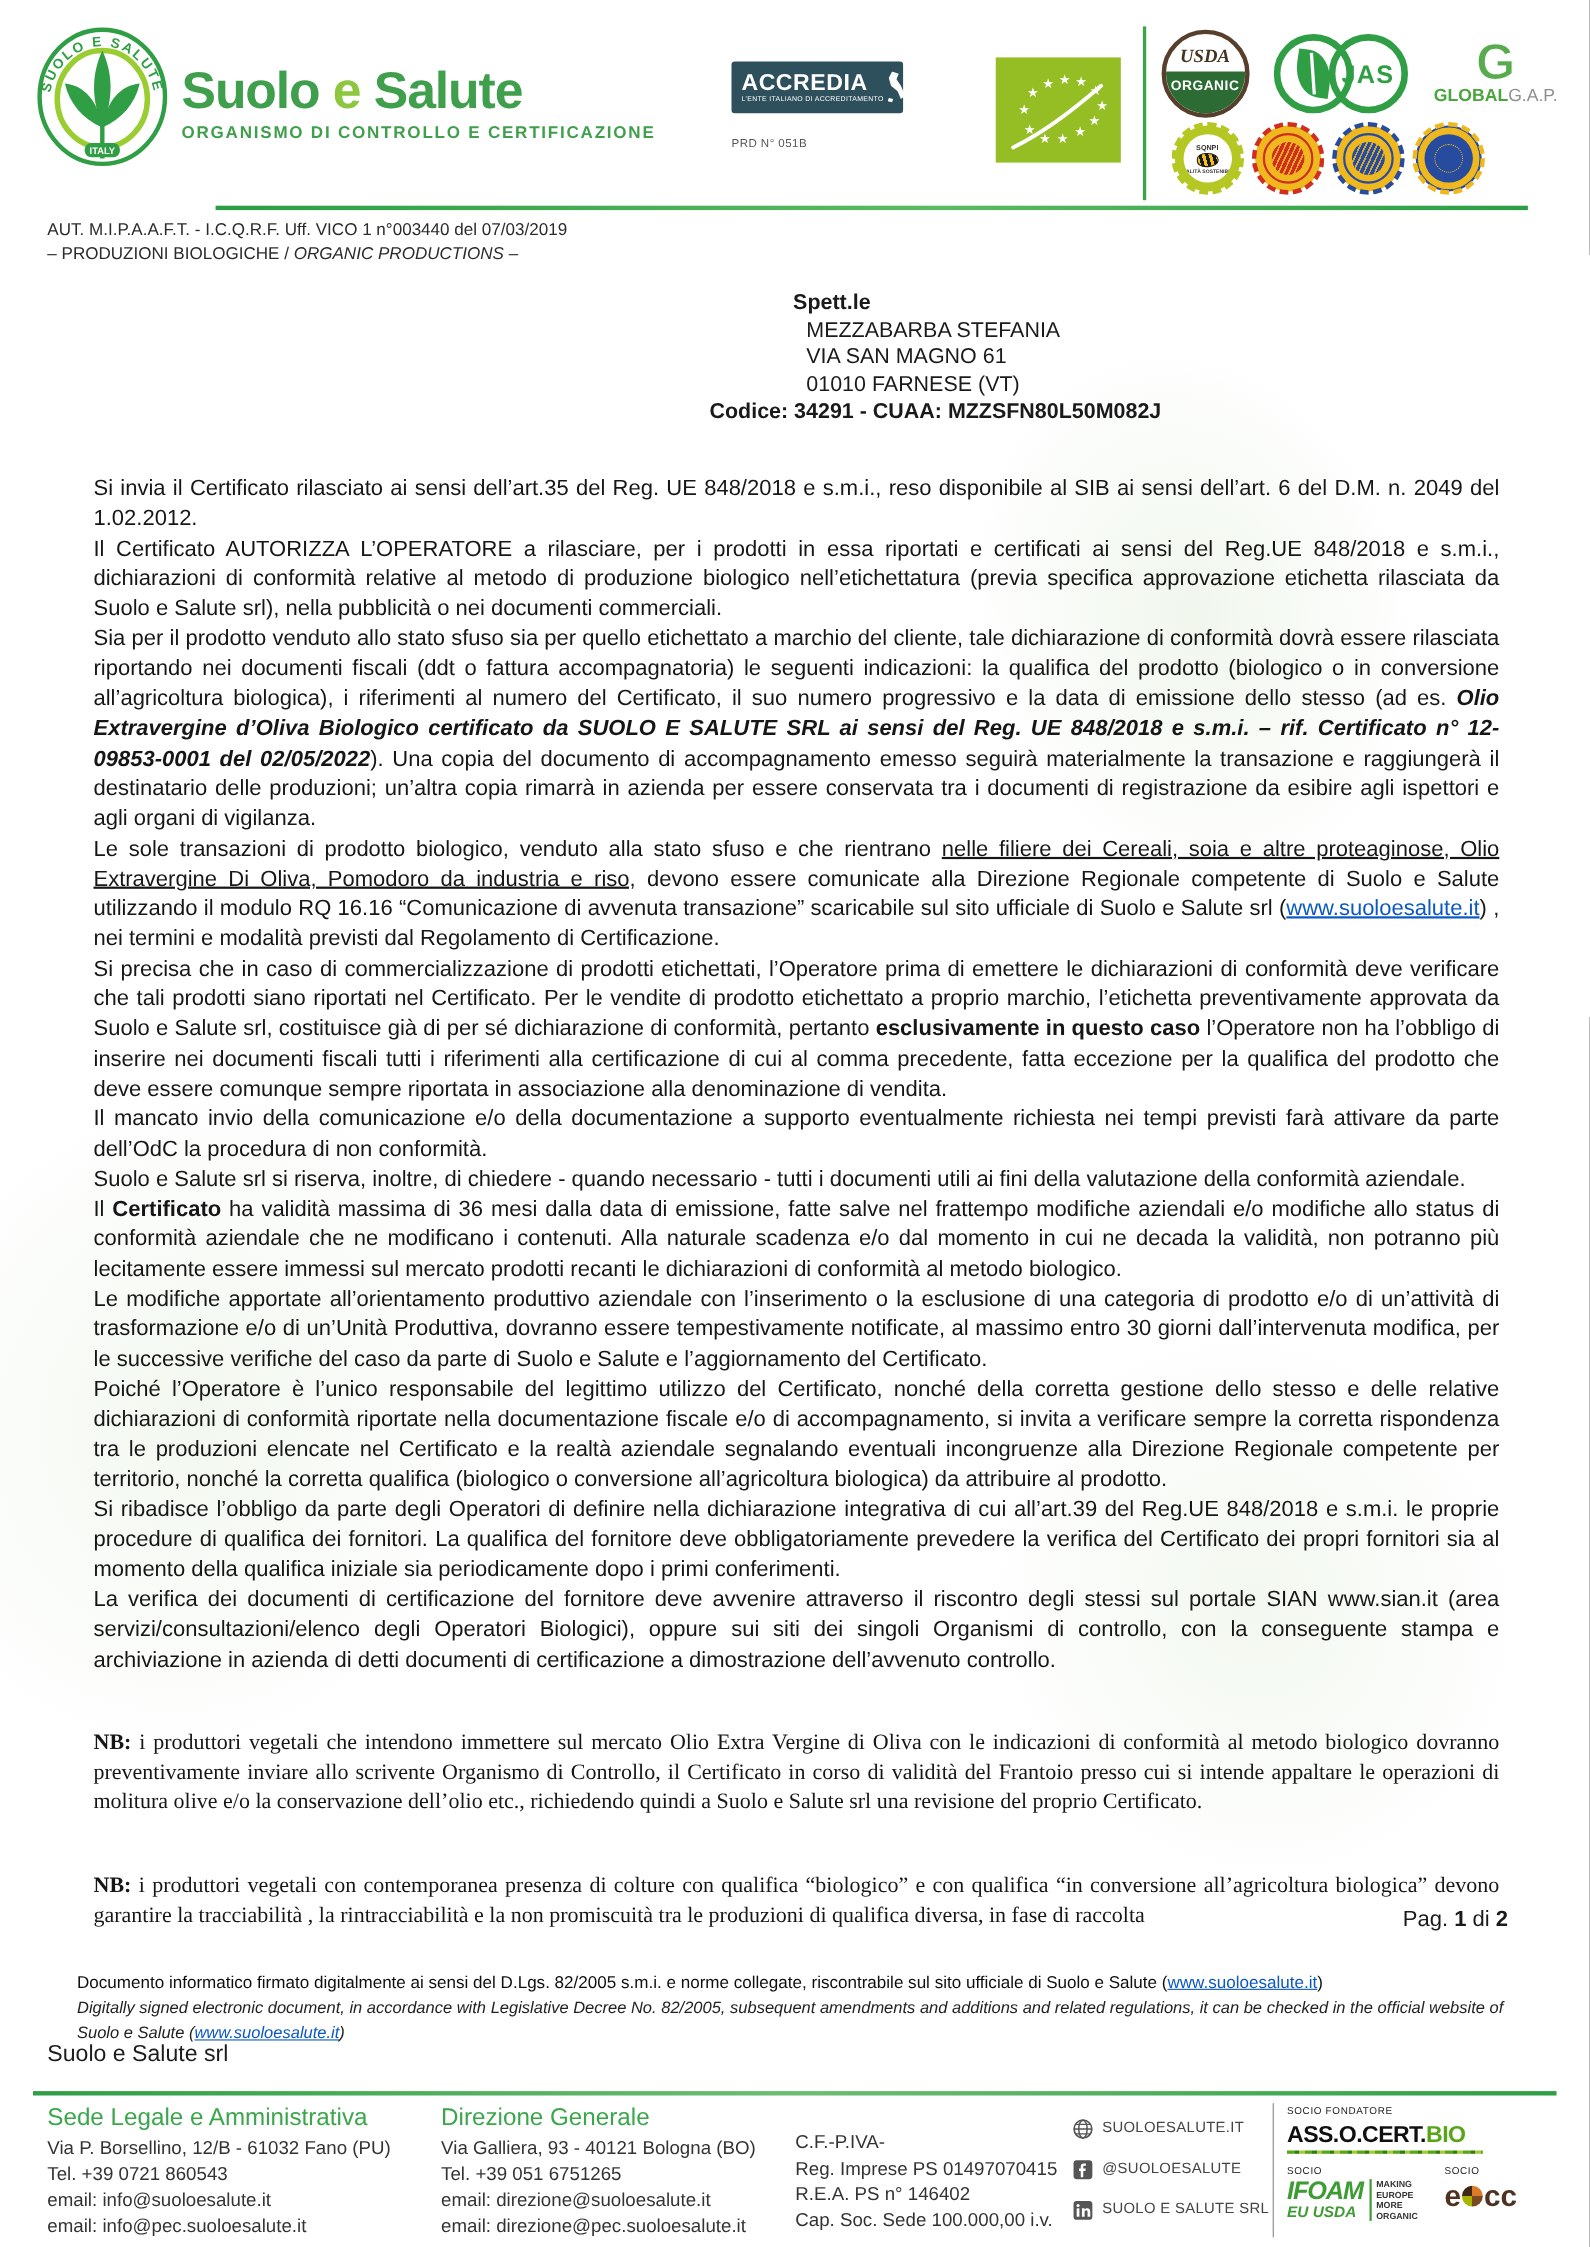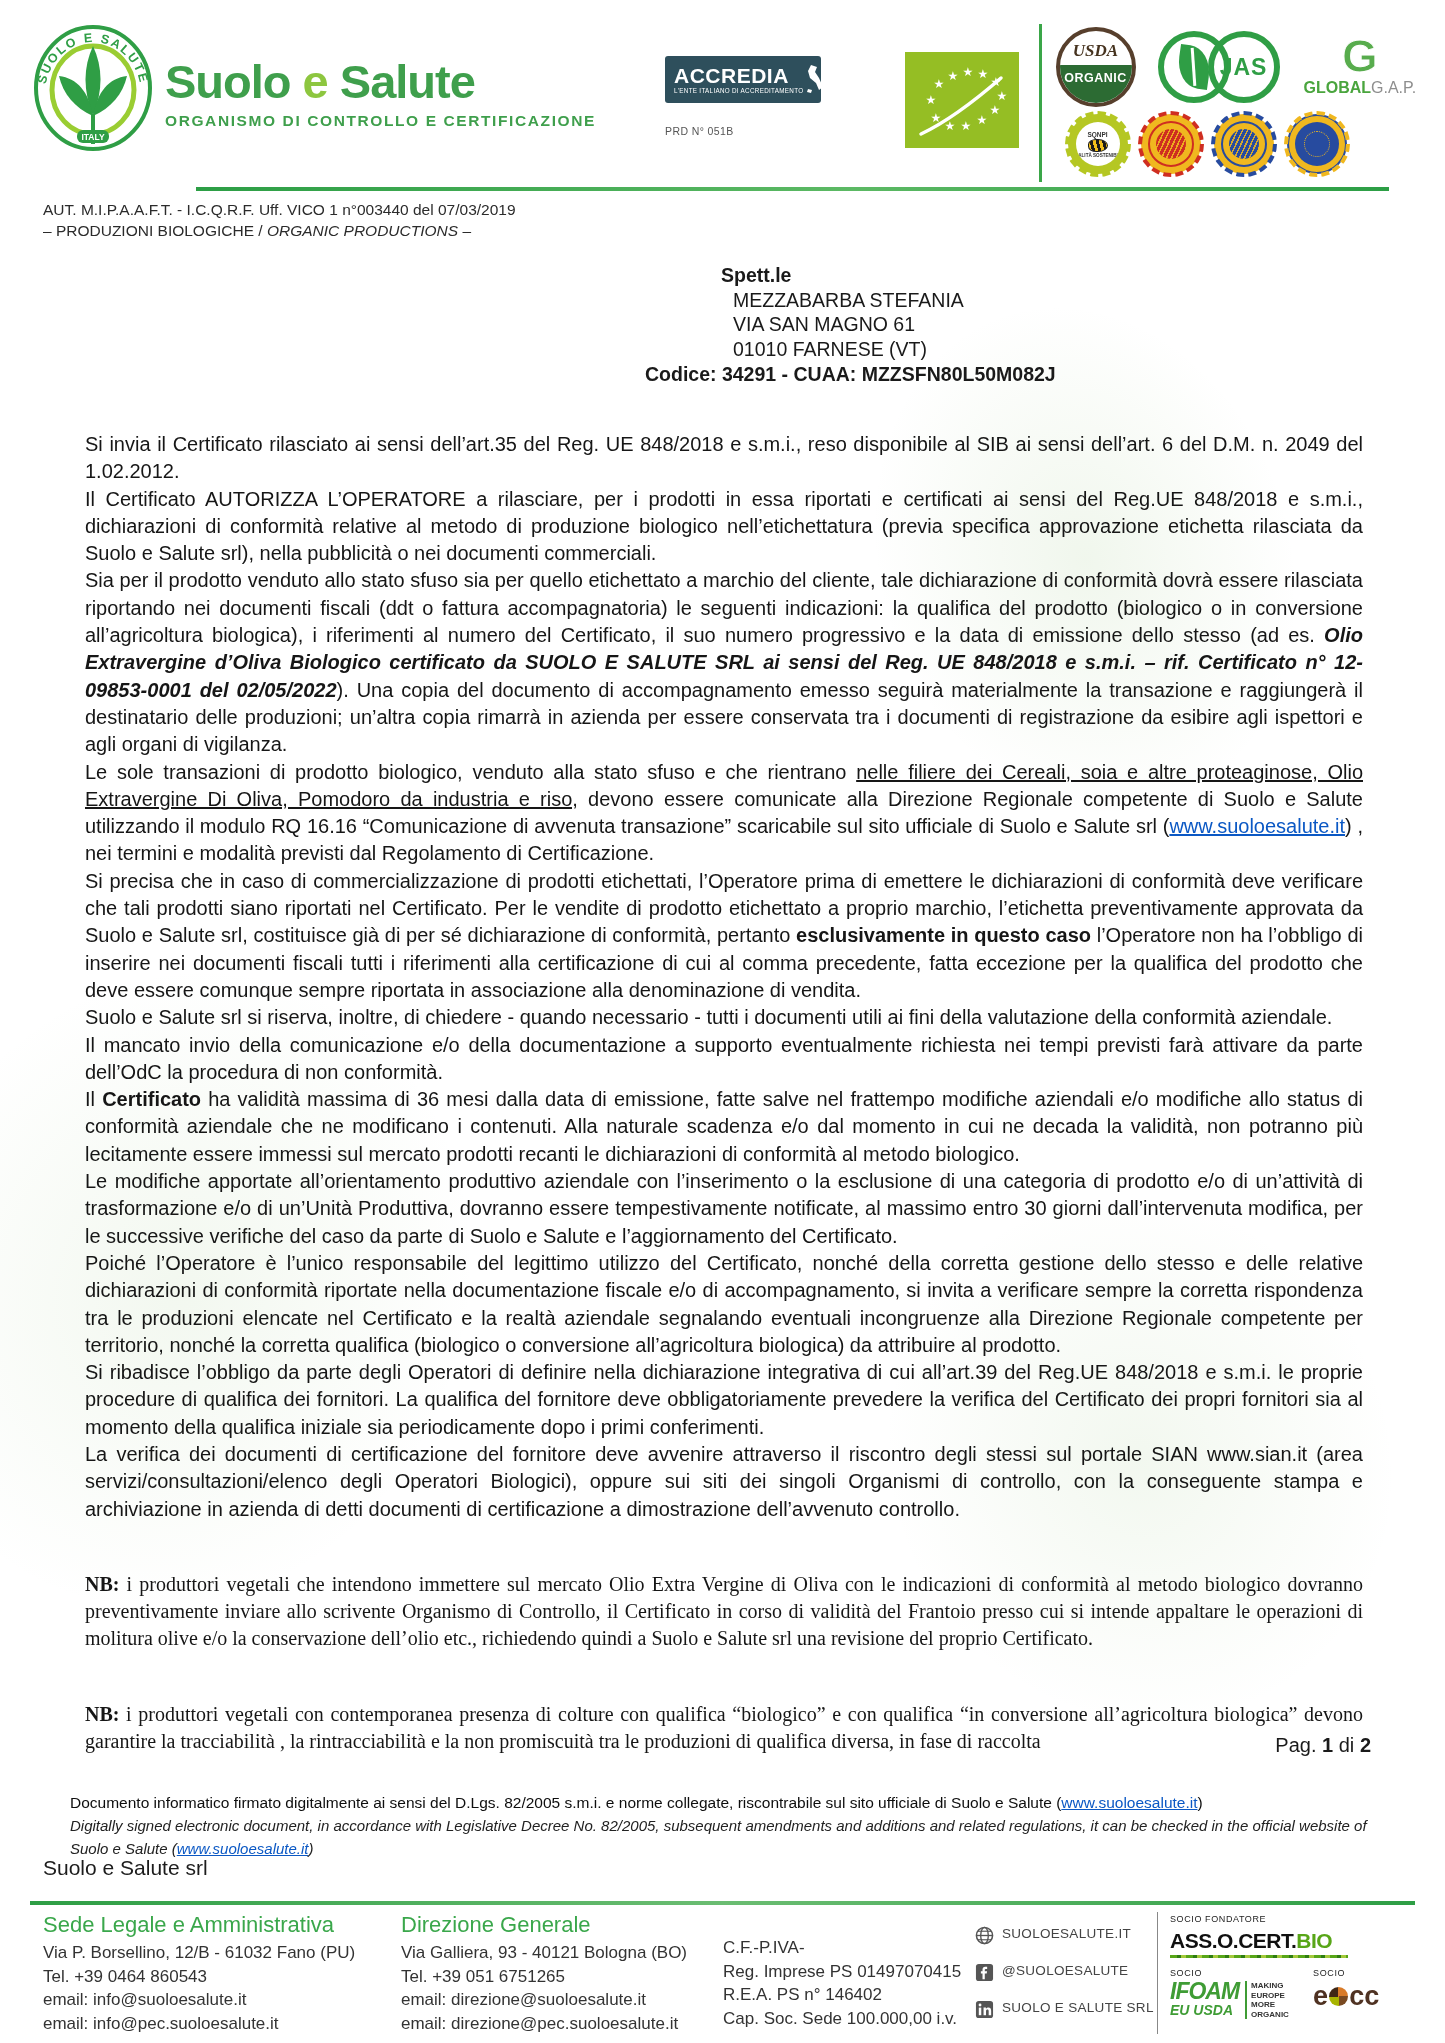--- a/index.html
+++ b/index.html
@@ -261,22 +261,22 @@
     <div class="r-line">01010 FARNESE (VT)</div>
     <div class="r-code">Codice: 34291 - CUAA: MZZSFN80L50M082J</div>
   </div>
 
   <main class="bodytext">
       <p class="para"><span>Si invia il Certificato rilasciato ai sensi dell’art.35 del Reg. UE 848/2018 e s.m.i., reso disponibile al SIB ai sensi dell’art. 6 del D.M. n. 2049 del 1.02.2012.</span></p>
       <p class="para"><span>Il Certificato AUTORIZZA L’OPERATORE a rilasciare, per i prodotti in essa riportati e certificati ai sensi del Reg.UE 848/2018 e s.m.i., dichiarazioni di conformità relative al metodo di produzione biologico nell’etichettatura (previa specifica approvazione etichetta rilasciata da Suolo e Salute srl), nella pubblicità o nei documenti commerciali.</span></p>
       <p class="para"><span>Sia per il prodotto venduto allo stato sfuso sia per quello etichettato a marchio del cliente, tale dichiarazione di conformità dovrà essere rilasciata riportando nei documenti fiscali (ddt o fattura accompagnatoria) le seguenti indicazioni: la qualifica del prodotto (biologico o in conversione all’agricoltura biologica), i riferimenti al numero del Certificato, il suo numero progressivo e la data di emissione dello stesso (ad es. </span><span class="bi">Olio Extravergine d’Oliva Biologico certificato da SUOLO E SALUTE SRL ai sensi del Reg. UE 848/2018 e s.m.i. –  rif. Certificato n° 12-09853-0001 del 02/05/2022</span><span>). Una copia del documento di accompagnamento emesso seguirà materialmente la transazione e raggiungerà il destinatario delle produzioni; un’altra copia rimarrà in azienda per essere conservata tra i documenti di registrazione da esibire agli ispettori e agli organi di vigilanza.</span></p>
       <p class="para"><span>Le sole transazioni di prodotto biologico, venduto alla stato sfuso e che rientrano </span><span class="u">nelle filiere dei Cereali, soia e altre proteaginose, Olio Extravergine Di Oliva, Pomodoro da industria e riso,</span><span> devono essere comunicate alla Direzione Regionale competente di Suolo e Salute utilizzando il modulo RQ 16.16 “Comunicazione di avvenuta transazione” scaricabile sul sito ufficiale di Suolo e Salute srl (</span><a class="link" href="#">www.suoloesalute.it</a><span>) , nei termini e modalità previsti dal Regolamento di Certificazione.</span></p>
       <p class="para"><span>Si precisa che in caso di commercializzazione di prodotti etichettati, l’Operatore prima di emettere le dichiarazioni di conformità deve verificare che tali prodotti siano riportati nel Certificato. Per le vendite di prodotto etichettato a proprio marchio, l’etichetta preventivamente approvata da Suolo e Salute srl, costituisce già di per sé dichiarazione di conformità, pertanto </span><span class="b">esclusivamente in questo caso</span><span> l’Operatore non ha l’obbligo di inserire nei documenti fiscali tutti i riferimenti alla certificazione di cui al comma precedente, fatta eccezione per la qualifica del prodotto che deve essere comunque sempre riportata in associazione alla denominazione di vendita.</span></p>
+      <p class="para"><span>Il mancato invio della comunicazione e/o della documentazione a supporto eventualmente richiesta nei tempi previsti farà attivare da parte dell’OdC la procedura di non conformità.</span></p>
       <p class="para"><span>Suolo e Salute srl si riserva, inoltre, di chiedere - quando necessario - tutti i documenti utili ai fini della valutazione della conformità aziendale.</span></p>
-      <p class="para"><span>Il mancato invio della comunicazione e/o della documentazione a supporto eventualmente richiesta nei tempi previsti farà attivare da parte dell’OdC la procedura di non conformità.</span></p>
       <p class="para"><span>Il </span><span class="b">Certificato</span><span> ha validità massima di 36 mesi dalla data di emissione, fatte salve nel frattempo modifiche aziendali e/o modifiche allo status di conformità aziendale che ne modificano i contenuti. Alla naturale scadenza e/o dal momento in cui ne decada la validità, non potranno più lecitamente essere immessi sul mercato prodotti recanti le dichiarazioni di conformità al metodo biologico.</span></p>
       <p class="para"><span>Le modifiche apportate all’orientamento produttivo aziendale con l’inserimento o la esclusione di una categoria di prodotto e/o di un’attività di trasformazione e/o di un’Unità Produttiva, dovranno essere tempestivamente notificate, al massimo entro 30 giorni dall’intervenuta modifica, per le successive verifiche del caso da parte di Suolo e Salute e l’aggiornamento del Certificato.</span></p>
       <p class="para"><span>Poiché l’Operatore è l’unico responsabile del legittimo utilizzo del Certificato, nonché della corretta gestione dello stesso e delle relative dichiarazioni di conformità riportate nella documentazione fiscale e/o di accompagnamento, si invita a verificare sempre la corretta rispondenza tra le produzioni elencate nel Certificato e la realtà aziendale segnalando eventuali incongruenze alla Direzione Regionale competente per territorio, nonché la corretta qualifica (biologico o conversione all’agricoltura biologica) da attribuire al prodotto.</span></p>
       <p class="para"><span>Si ribadisce l’obbligo da parte degli Operatori di definire nella dichiarazione integrativa di cui all’art.39 del Reg.UE 848/2018 e s.m.i. le proprie procedure di qualifica dei fornitori. La qualifica del fornitore deve obbligatoriamente prevedere la verifica del Certificato dei propri fornitori sia al momento della qualifica iniziale sia periodicamente dopo i primi conferimenti.</span></p>
       <p class="para"><span>La verifica dei documenti di certificazione del fornitore deve avvenire attraverso il riscontro degli stessi sul portale SIAN www.sian.it (area servizi/consultazioni/elenco degli Operatori Biologici), oppure sui siti dei singoli Organismi di controllo, con la conseguente stampa e archiviazione in azienda di detti documenti di certificazione a dimostrazione dell’avvenuto controllo.</span></p>
       <p class="para gap"><span class="b">NB:</span><span> i produttori vegetali che intendono immettere sul mercato Olio Extra Vergine di Oliva con le indicazioni di conformità al metodo biologico dovranno preventivamente inviare allo scrivente Organismo di Controllo, il Certificato in corso di validità del Frantoio presso cui si intende appaltare le operazioni di molitura olive e/o la conservazione dell’olio etc., richiedendo quindi a Suolo e Salute srl una revisione del proprio Certificato.</span></p>
       <p class="para gap"><span class="b">NB:</span><span> i produttori vegetali con contemporanea presenza di colture con qualifica “biologico” e con qualifica “in conversione all’agricoltura biologica” devono garantire la tracciabilità , la rintracciabilità e la non promiscuità tra le produzioni di qualifica diversa, in fase di raccolta</span></p>
     </main>
 
   <div class="pag">
@@ -293,21 +293,21 @@
 
   <div class="sig">Suolo e Salute srl</div>
 
   <div class="f-rule"></div>
 
   <footer class="pfooter">
     <div class="f-col f-col1">
       <div class="f-title">Sede Legale e Amministrativa</div>
       <div>
           <div class="f-line">Via P. Borsellino, 12/B - 61032 Fano (PU)</div>
-          <div class="f-line">Tel. +39 0464 860543</div>
+          <div class="f-line">Tel. +39 0721 860543</div>
           <div class="f-line">email: info@suoloesalute.it</div>
           <div class="f-line">email: info@pec.suoloesalute.it</div>
         </div>
     </div>
     <div class="f-col f-col2">
       <div class="f-title">Direzione Generale</div>
       <div>
           <div class="f-line">Via Galliera, 93 - 40121 Bologna (BO)</div>
           <div class="f-line">Tel. +39 051 6751265</div>
           <div class="f-line">email: direzione@suoloesalute.it</div>

